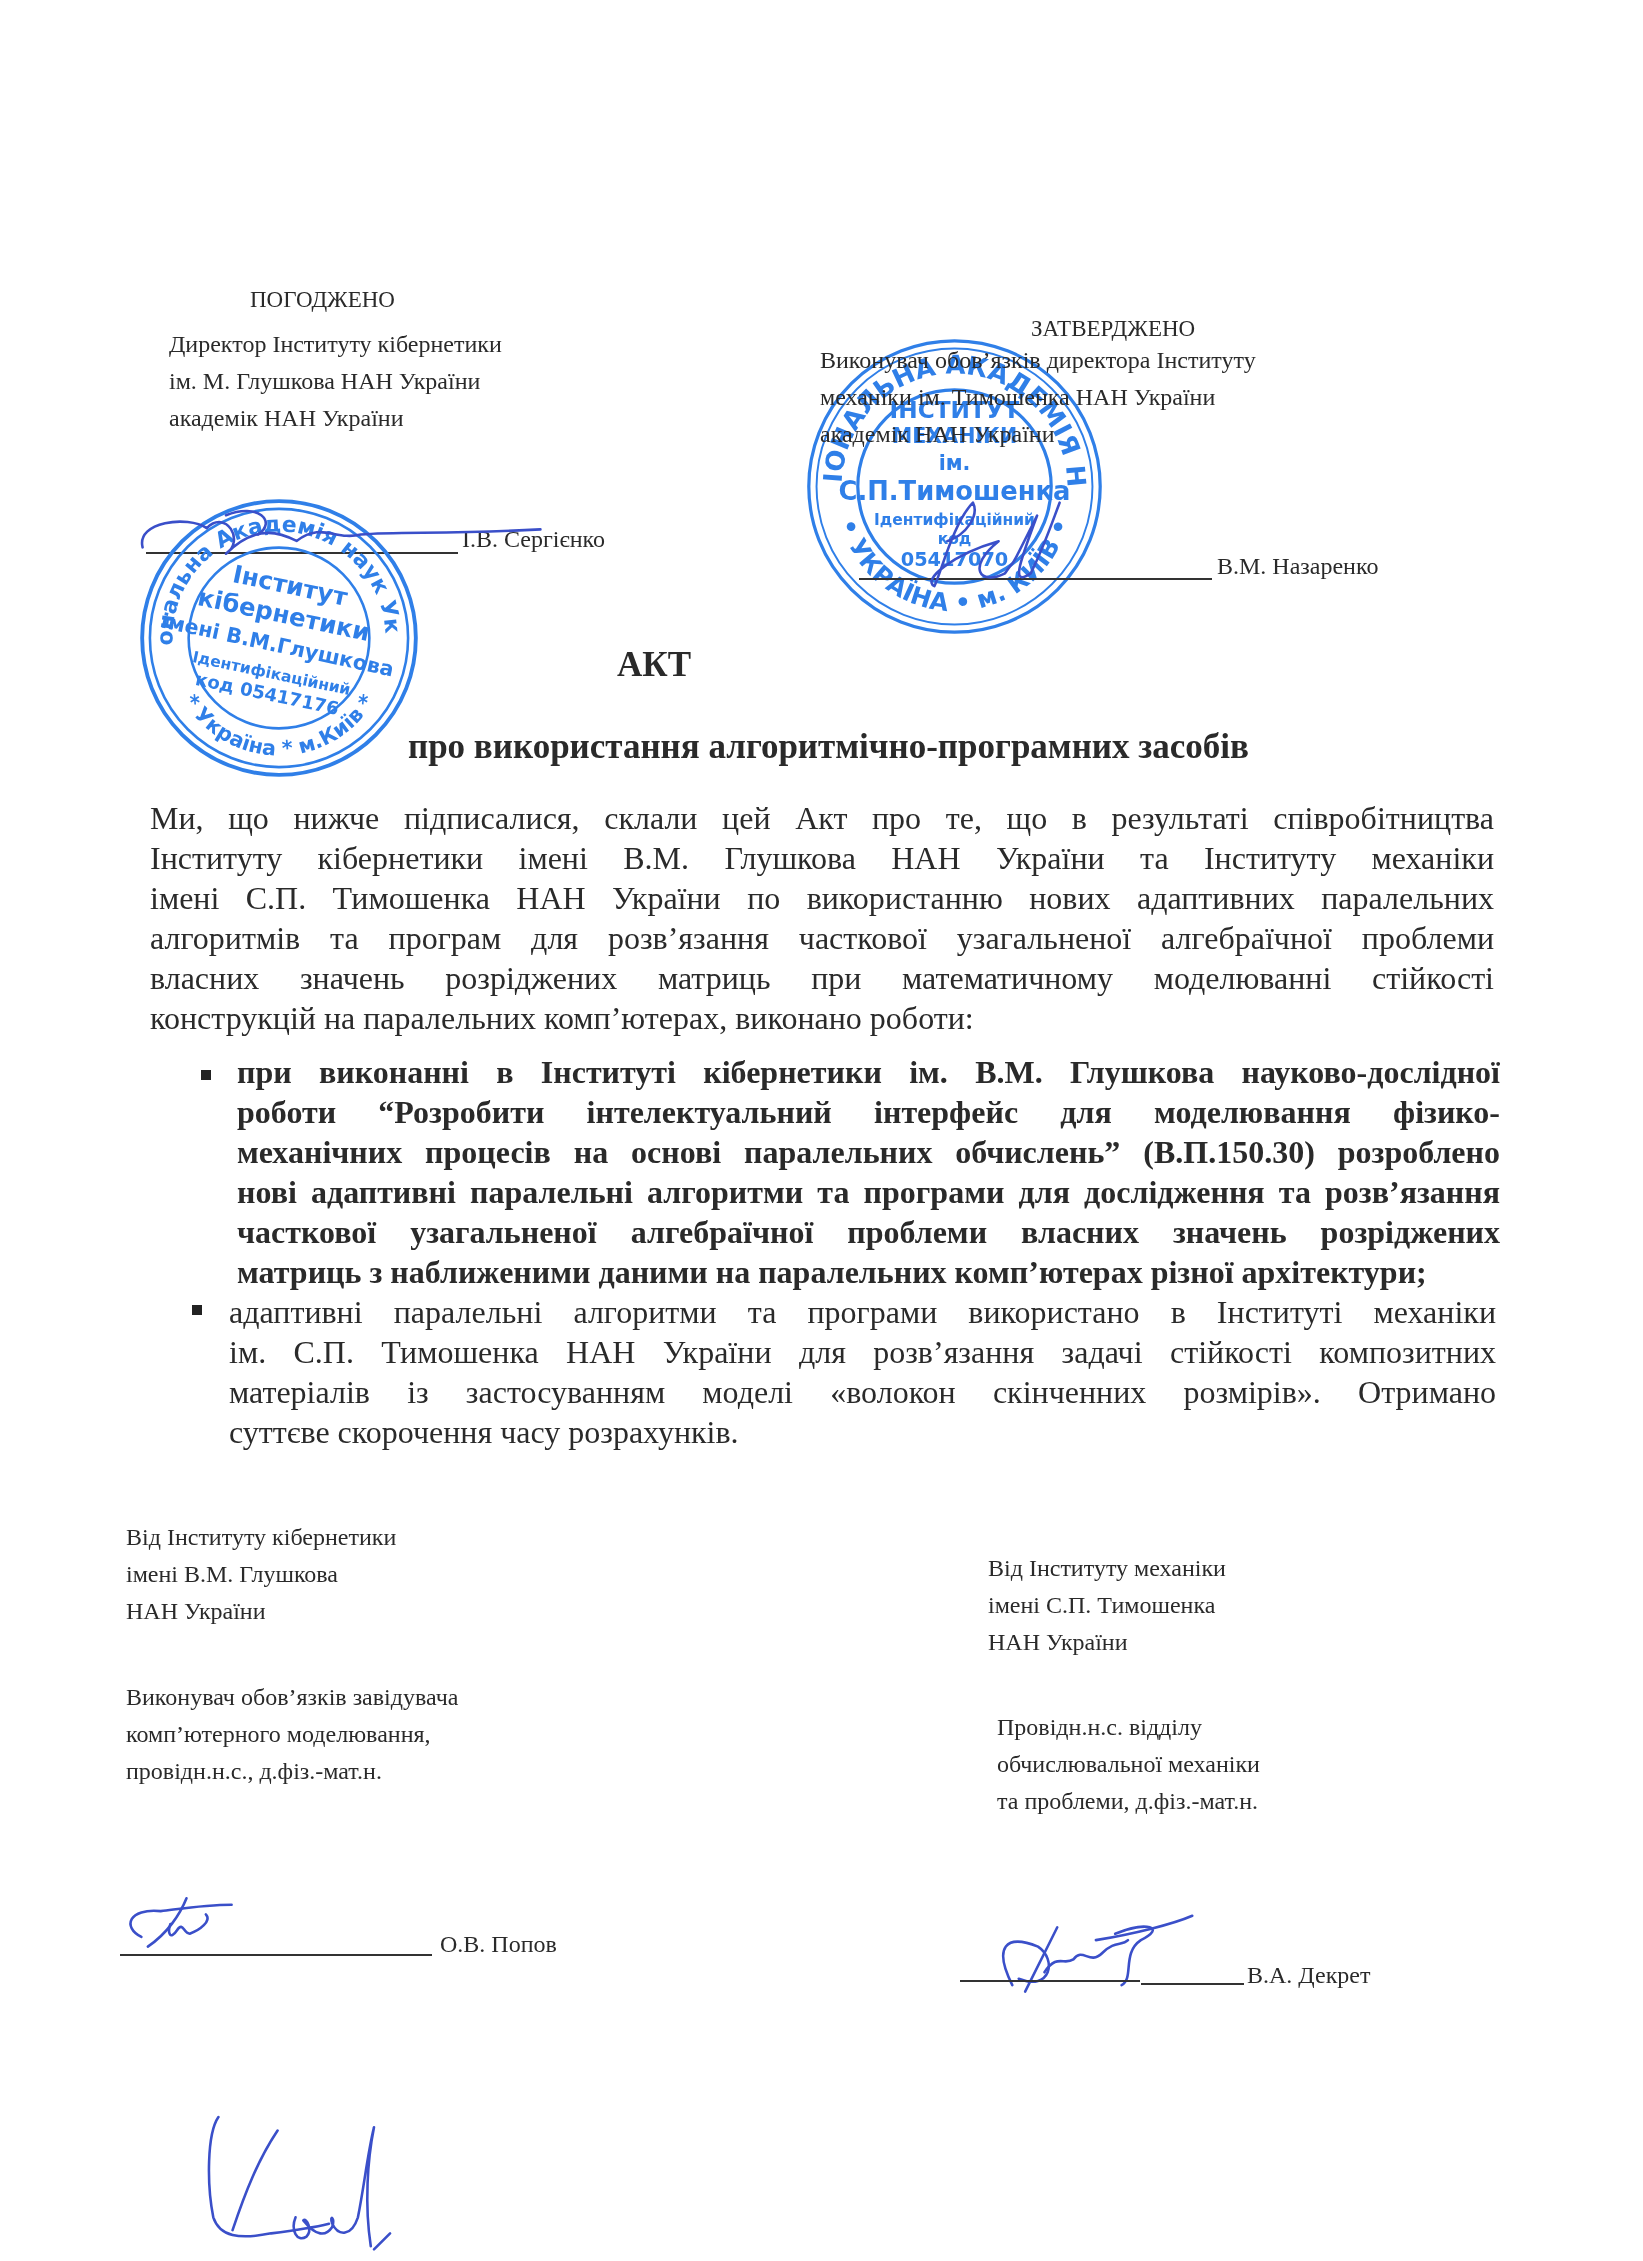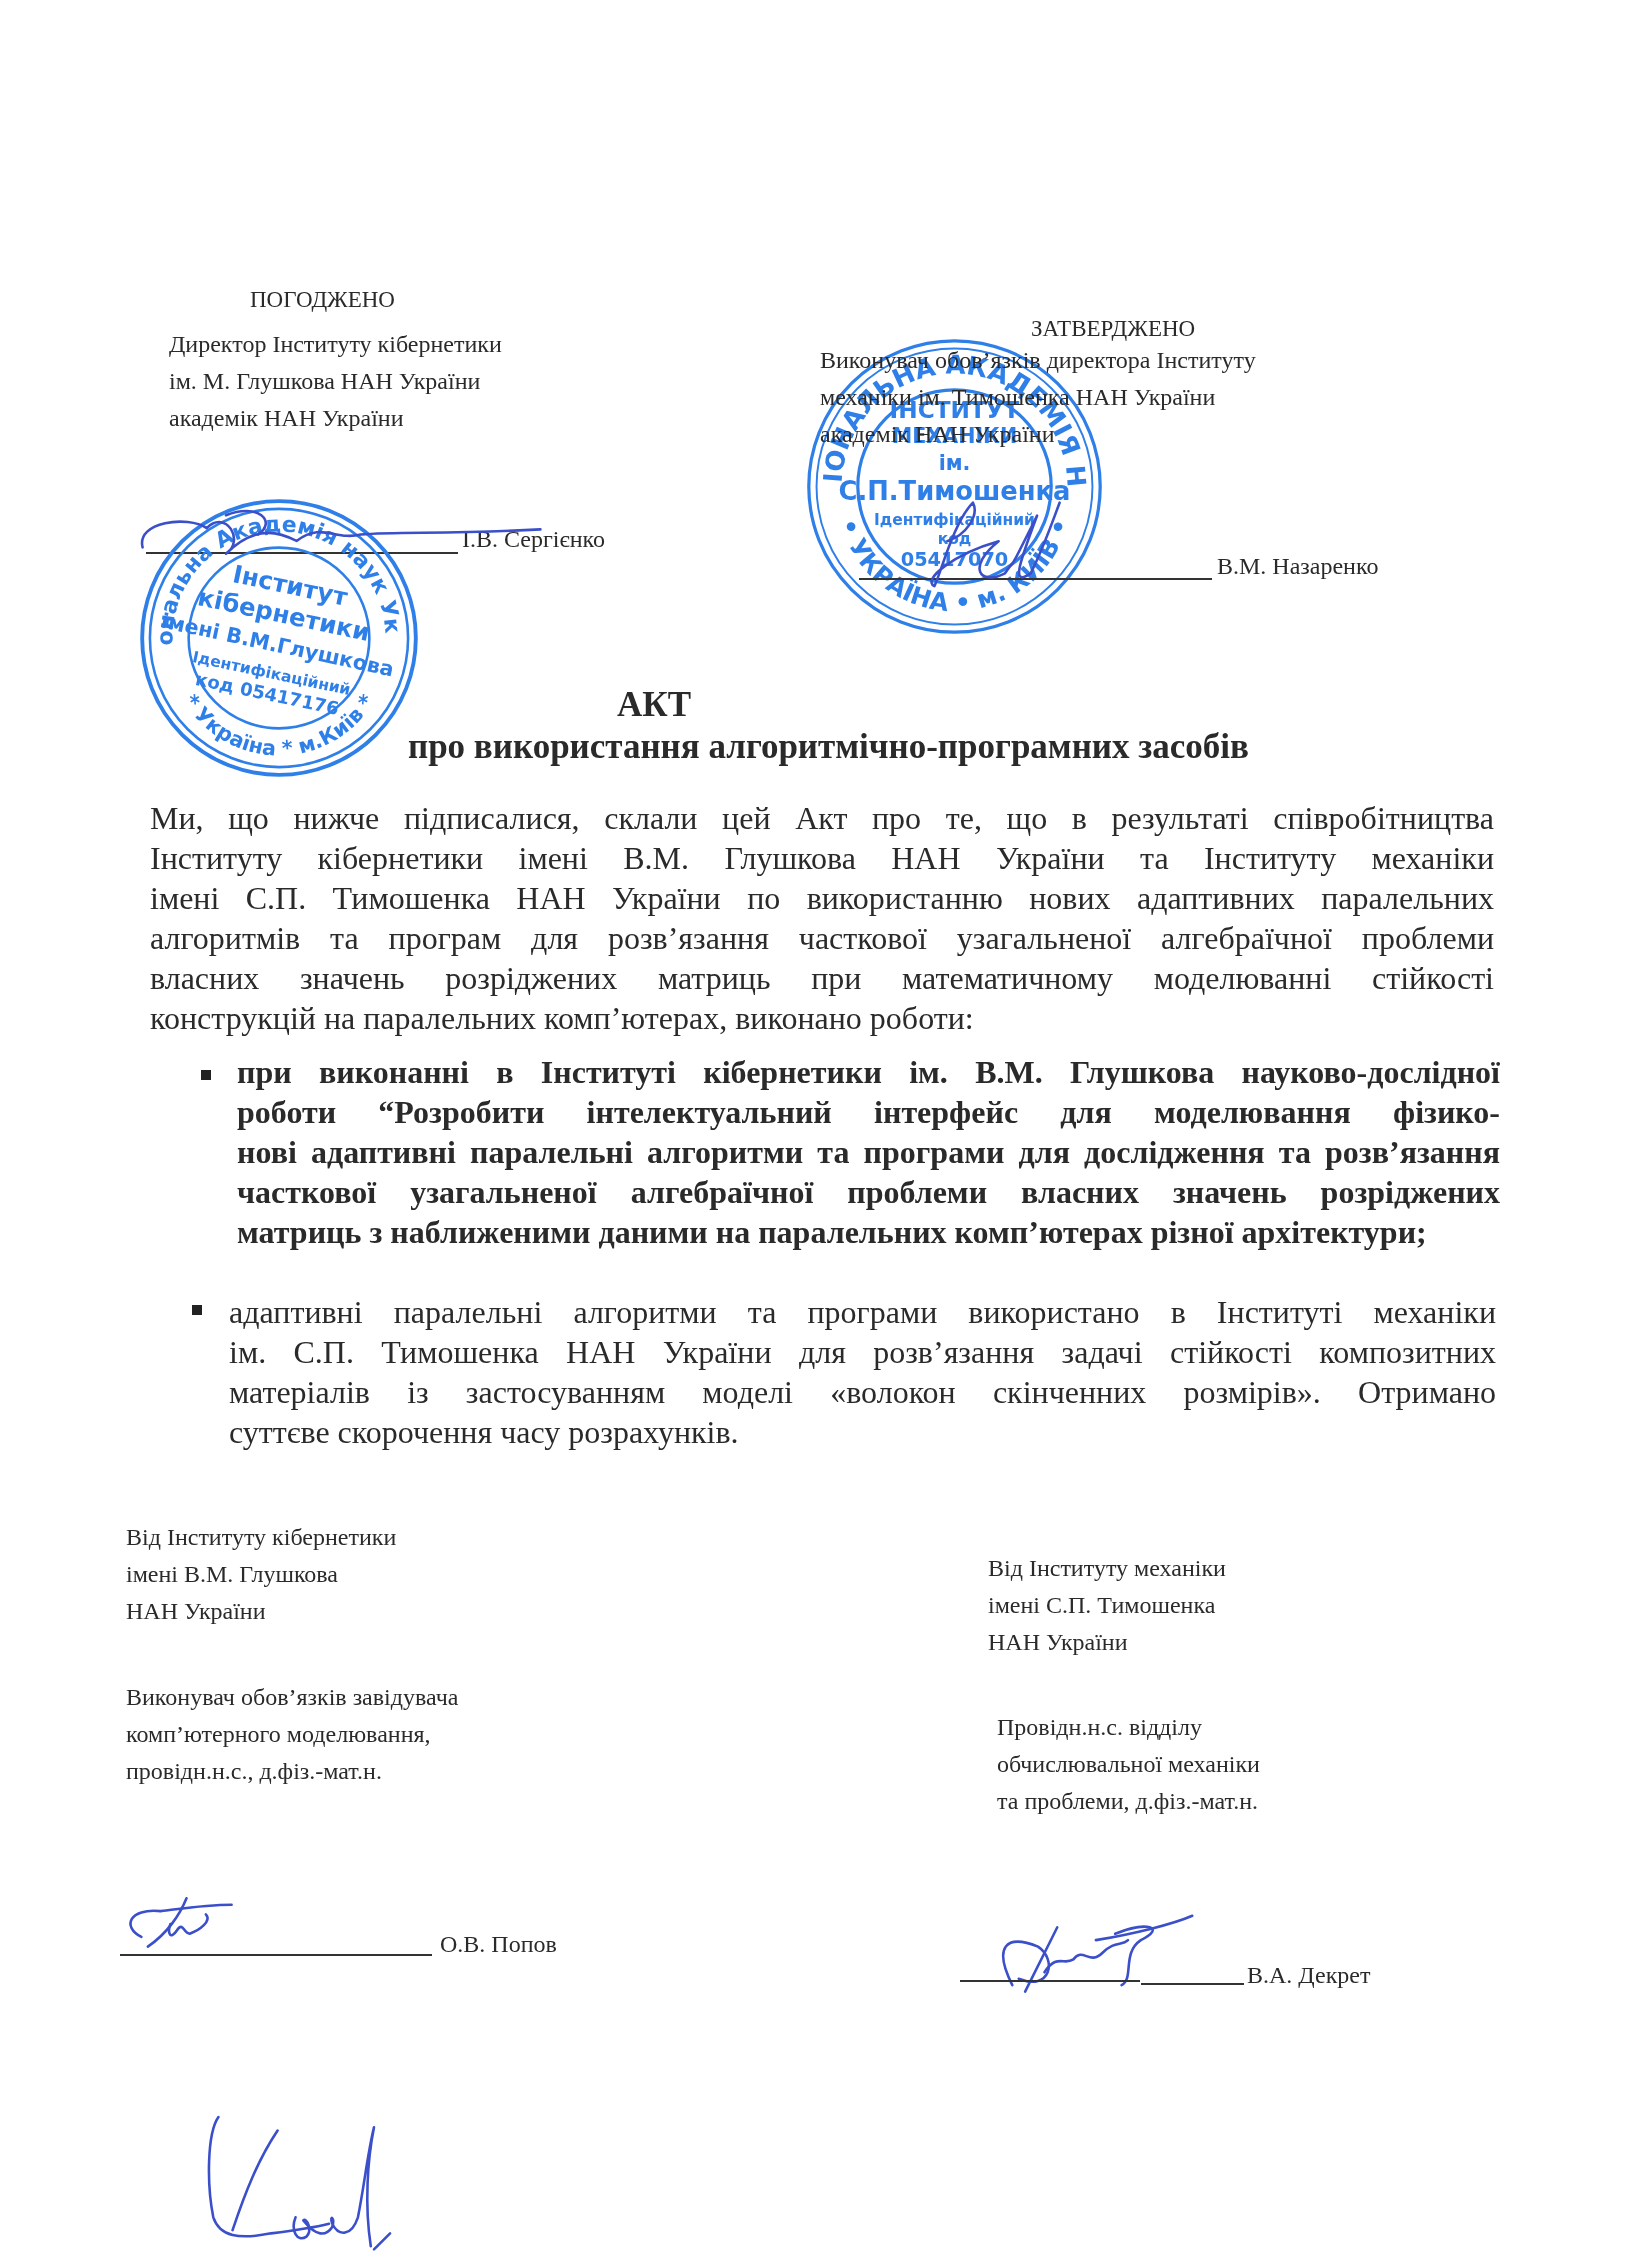--- a/index.html
+++ b/index.html
@@ -79,36 +79,37 @@
   <div class="t">академік НАН України</div>
 </div>
 <div class="abs line" style="left:859px; top:578px; width:135px;"></div>
 <div class="abs line" style="left:993px; top:578px; width:219px;"></div>
 <div class="abs t" style="left:1217px; top:548px;">В.М. Назаренко</div>
 
 <svg class="abs sig" style="left:870px; top:477px;" width="193" height="122" viewBox="0 0 300 190">
   <path d="M 120 100 C 150 90, 170 60, 160 40 C 130 70, 110 150, 100 170 C 80 160, 130 120, 200 100 C 150 140, 170 170, 210 150 C 230 120, 210 160, 260 60 C 230 140, 220 170, 250 150 C 270 110, 280 80, 295 40"></path>
 </svg>
 
-<div class="abs title" style="left:0; width:1308px; top:685px;text-align:center;">АКТ</div>
+<div class="abs title" style="left:0; width:1308px; top:645px;text-align:center;">АКТ</div>
 <div class="abs title" style="left:361px; width:935px; top:727px;">про використання алгоритмічно-програмних засобів</div>
 
 <div class="abs body-p" style="left:150px; top:798px; width:1344px;">
   <div class="just">Ми, що нижче підписалися, склали цей Акт про те, що в результаті співробітництва</div>
   <div class="just">Інституту кібернетики імені В.М. Глушкова НАН України та Інституту механіки</div>
   <div class="just">імені С.П. Тимошенка НАН України по використанню нових адаптивних паралельних</div>
   <div class="just">алгоритмів та програм для розв’язання часткової узагальненої алгебраїчної проблеми</div>
   <div class="just">власних значень розріджених матриць при математичному моделюванні стійкості</div>
   <div style="white-space:nowrap;">конструкцій на паралельних комп’ютерах, виконано роботи:</div>
 </div>
 
 <div class="abs bullet-mark" style="left:201px; top:1070px;"></div>
 <div class="abs body-p" style="left:237px; top:1052px; width:1263px;font-weight:bold;">
   <div class="just">при виконанні в Інституті кібернетики ім. В.М. Глушкова науково-дослідної</div>
   <div class="just">роботи “Розробити інтелектуальний інтерфейс для моделювання фізико-</div>
+  <div class="just">механічних процесів на основі паралельних обчислень” (В.П.150.30) розроблено</div>
   <div class="just">нові адаптивні паралельні алгоритми та програми для дослідження та розв’язання</div>
   <div class="just">часткової узагальненої алгебраїчної проблеми власних значень розріджених</div>
   <div style="white-space:nowrap;">матриць з наближеними даними на паралельних комп’ютерах різної архітектури;</div>
 </div>
 
 <div class="abs bullet-mark" style="left:192px; top:1305px;"></div>
 <div class="abs body-p" style="left:229px; top:1292px; width:1267px;">
   <div class="just">адаптивні паралельні алгоритми та програми використано в Інституті механіки</div>
   <div class="just">ім. С.П. Тимошенка НАН України для розв’язання задачі стійкості композитних</div>
   <div class="just">матеріалів із застосуванням моделі «волокон скінченних розмірів». Отримано</div>

